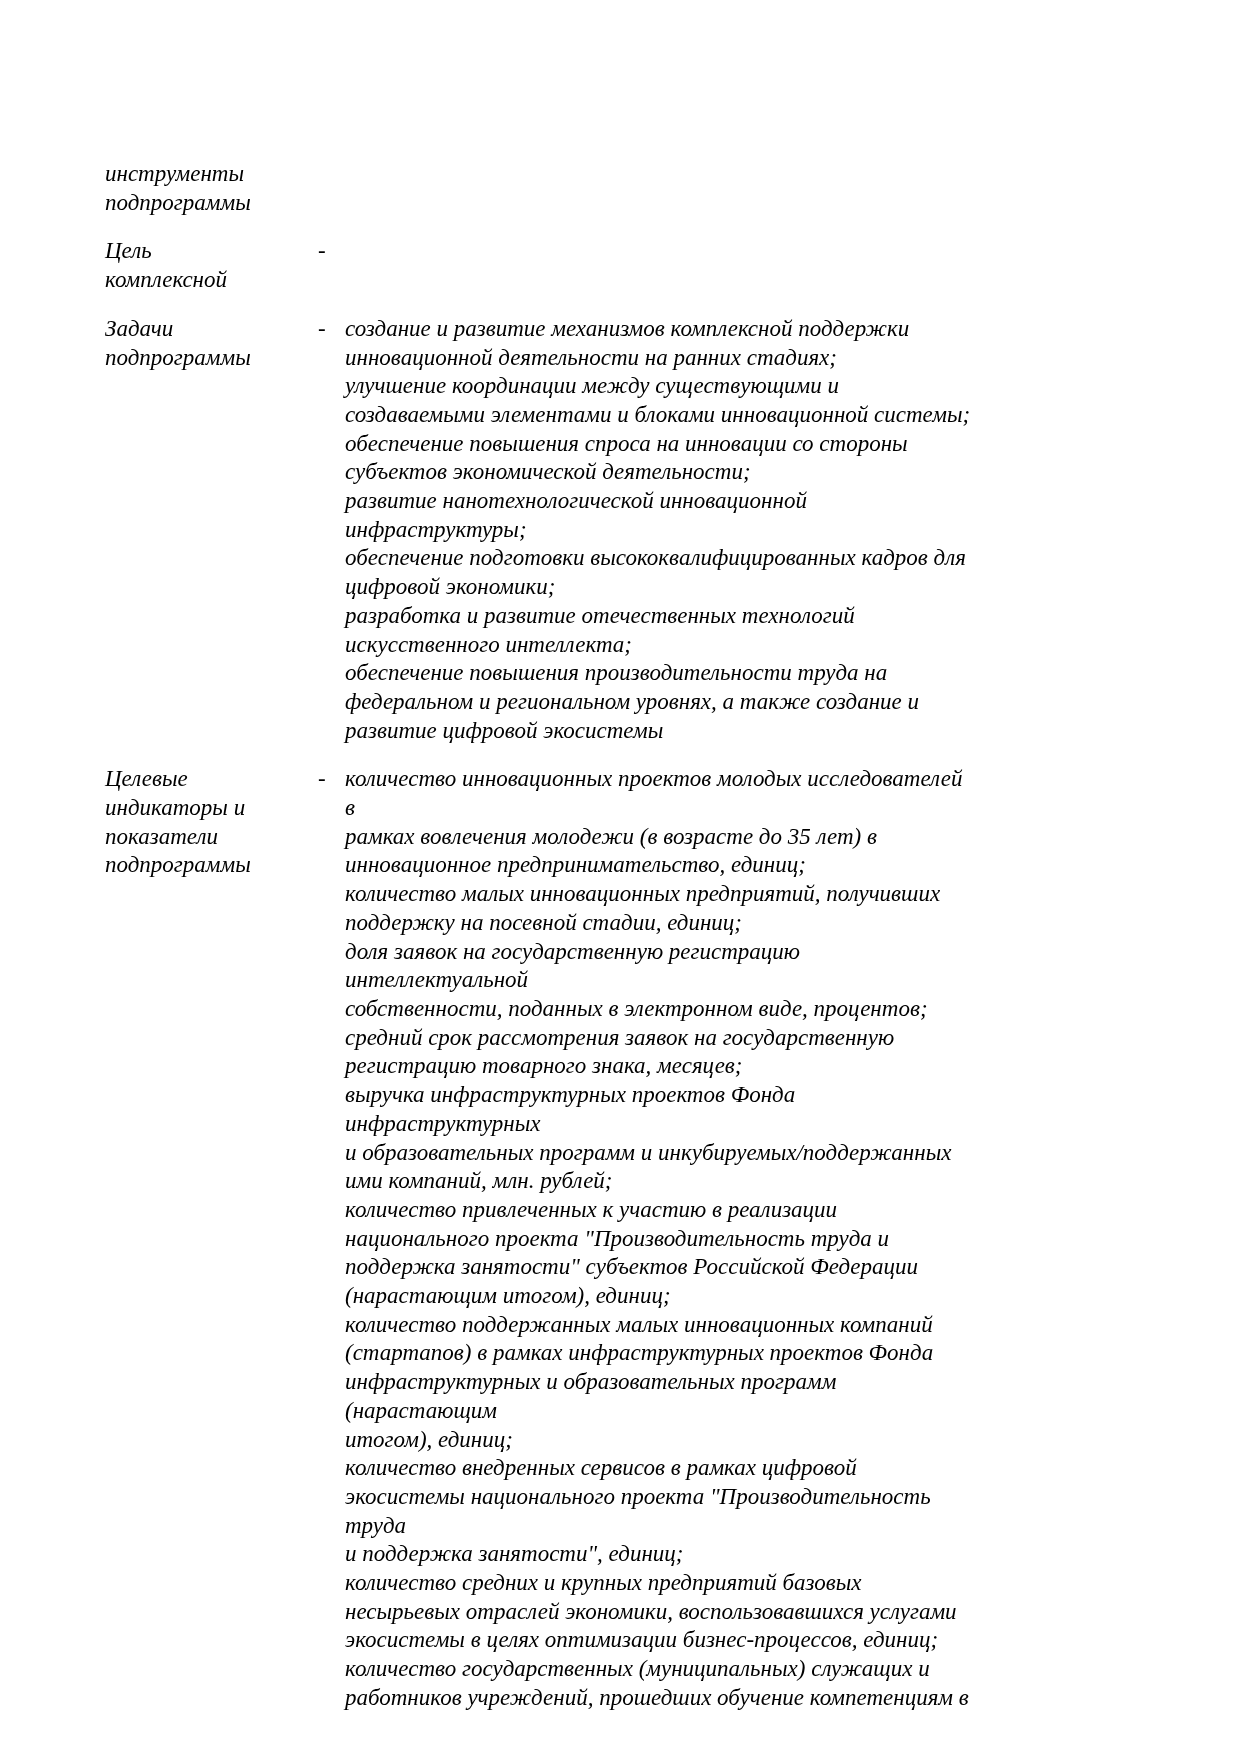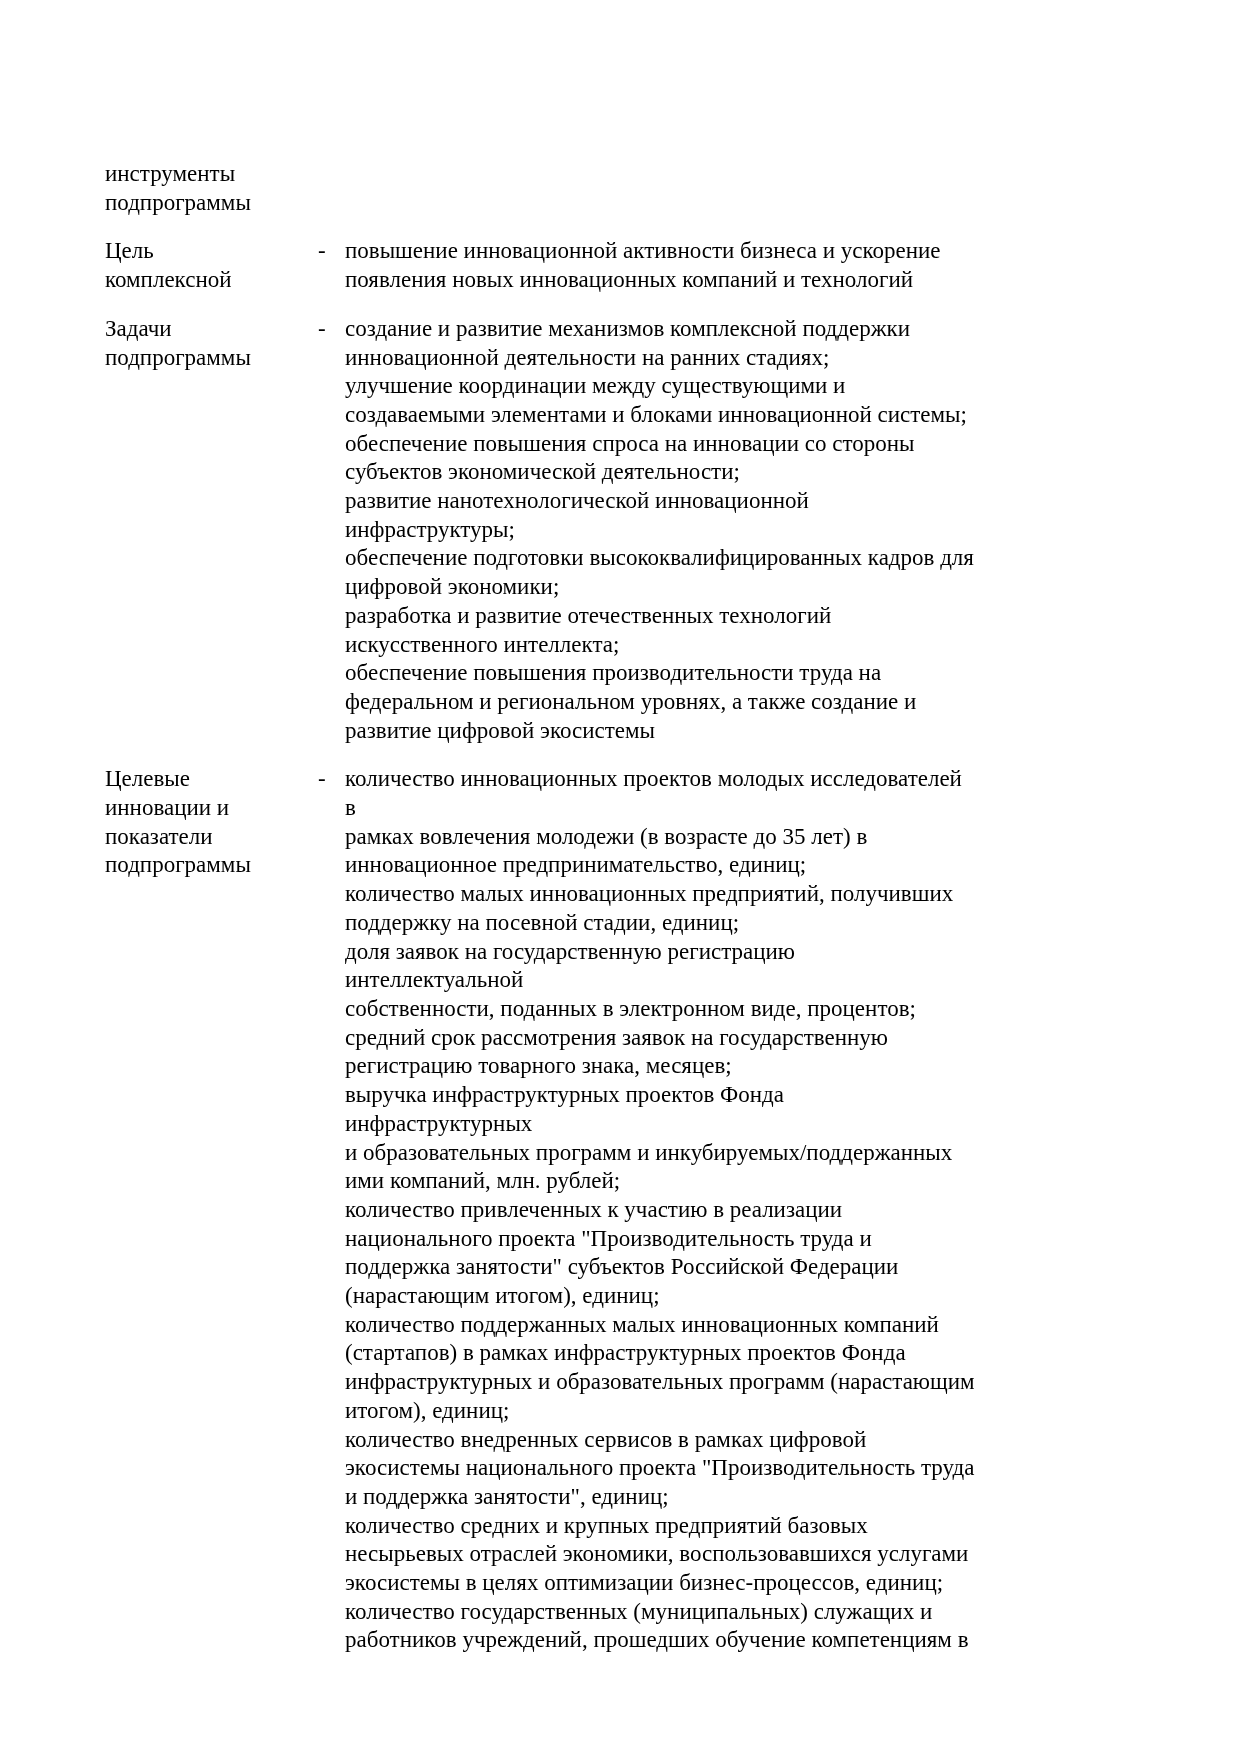--- a/index.html
+++ b/index.html
@@ -14,20 +14,21 @@
     color: #000000;
     font-family: "Liberation Serif", "DejaVu Serif", serif;
     font-size: 23px;
     line-height: 28.7px;
   }
   .page {
     box-sizing: border-box;
     width: 1096px;
     height: 1754px;
     padding: 160px 120px 0 105px;
+    font-style: italic;
   }
   .row {
     display: grid;
     grid-template-columns: 213px 27px 1fr;
     margin-bottom: 20px;
   }
   .cell {
     white-space: pre-line;
     text-align: left;
   }
@@ -44,22 +45,20 @@
     <div class="cell label-cell">инструменты
 подпрограммы</div>
     <div class="cell dash-cell"></div>
     <div class="cell content-cell"></div>
   </div>
 
   <div class="row">
     <div class="cell label-cell">Цель
 комплексной</div>
     <div class="cell dash-cell">-</div>
-    <div class="cell content-cell">повышение инновационной активности бизнеса и ускорение
-появления новых инновационных компаний и технологий</div>
   </div>
 
   <div class="row">
     <div class="cell label-cell">Задачи
 подпрограммы</div>
     <div class="cell dash-cell">-</div>
     <div class="cell content-cell">создание и развитие механизмов комплексной поддержки
 инновационной деятельности на ранних стадиях;
 улучшение координации между существующими и
 создаваемыми элементами и блоками инновационной системы;
@@ -71,21 +70,21 @@
 цифровой экономики;
 разработка и развитие отечественных технологий
 искусственного интеллекта;
 обеспечение повышения производительности труда на
 федеральном и региональном уровнях, а также создание и
 развитие цифровой экосистемы</div>
   </div>
 
   <div class="row">
     <div class="cell label-cell">Целевые
-инновации и
+индикаторы и
 показатели
 подпрограммы</div>
     <div class="cell dash-cell">-</div>
     <div class="cell content-cell">количество инновационных проектов молодых исследователей в
 рамках вовлечения молодежи (в возрасте до 35 лет) в
 инновационное предпринимательство, единиц;
 количество малых инновационных предприятий, получивших
 поддержку на посевной стадии, единиц;
 доля заявок на государственную регистрацию интеллектуальной
 собственности, поданных в электронном виде, процентов;

